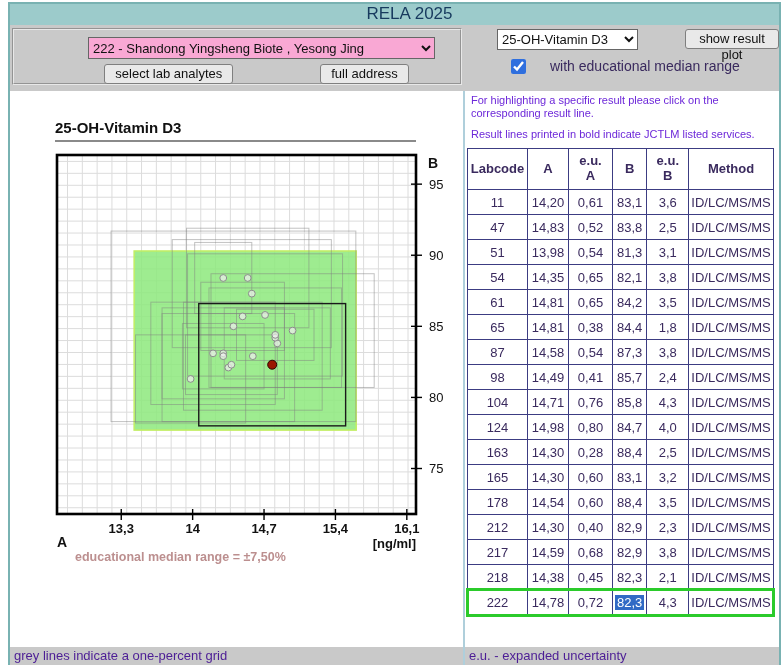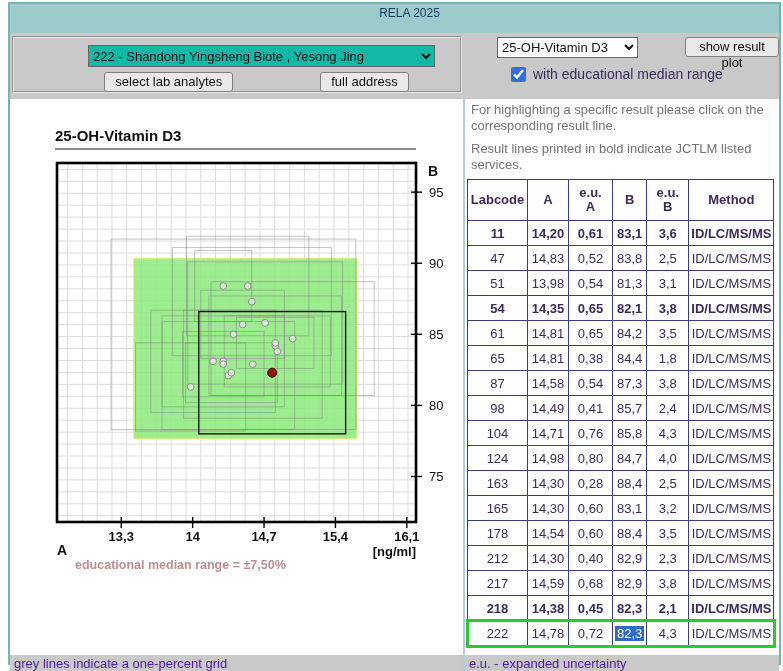--- a/index.html
+++ b/index.html
@@ -1,57 +1,57 @@
 <!DOCTYPE html>
 <html><head>
 <meta charset="utf-8">
 <style>
   * { box-sizing: border-box; }
   html,body { margin:0; padding:0; background:#fff; }
   body { font-family: "Liberation Sans", "DejaVu Sans", sans-serif; }
   .page { width:783px; height:671px; background:#fff; overflow:hidden; position:relative; }
   .app { margin:2px 2px 0 8px; height:663px; border:2px solid #79B2B2; background:#fff; position:relative; }
 
-  .titlebar { height:29px; background:#9CCBCB; text-align:center; font-size:12px; line-height:19px; color:#173A5E;padding-left:30px; }
+  .titlebar { height:21px; background:#9CCBCB; text-align:center; font-size:17px; line-height:19px; color:#173A5E;padding-left:30px; }
 
   .toolbar { height:66px; background:#C9C9C9; position:relative; }
   .lab-box { position:absolute; left:2px; top:3px; width:450px; height:57px; border:2px groove #E8E8E8; }
   .lab-select { position:absolute; left:74px; top:7px; width:347px; height:22px; font-size:13px;
-                font-family:inherit; background:#14b8a6; border:1px solid #666; color:#111; }
+                font-family:inherit; background:#f9a8d4; border:1px solid #666; color:#111; }
   .lab-buttons { position:absolute; left:0; right:0; top:34px; display:flex; justify-content:center; gap:48px; }
   .btn { font-family:inherit; font-size:13px; color:#111; background:#E9E9E9; border:1px solid #7F7F7F;
          border-radius:3px; padding:1px 10px; height:20px; line-height:16px; cursor:pointer;margin-left:39px; }
   .toolbar-right { position:absolute; left:457px; top:0; right:0; height:66px; }
   .analyte-select { position:absolute; left:30px; top:4px; width:141px; height:21px; font-size:13px;
                     font-family:inherit; background:#fff; border:1px solid #666; color:#111; }
   .show-plot-btn { position:absolute; left:179px; top:4px; }
-  .median-check { position:absolute; left:44px; top:33px; display:flex; align-items:center; gap:7px;
+  .median-check { position:absolute; left:44px; top:33px; display:flex; align-items:center; gap:24px;
                   font-size:14px; color:#3A2A5E; }
   .median-check input { width:15px; height:15px; accent-color:#2F6FDE; margin:0; }
 
   .main { display:flex; height:574px; background:#fff; }
   .left-panel { width:455px; position:relative; border-right:2px solid #AFCFDB; }
   .right-panel { flex:1; position:relative; }
 
   .plot-title { position:absolute; left:45px; top:28px; font-size:15px; font-weight:bold; color:#111; }
   .plot-title-underline { position:absolute; left:45px; top:49px; width:361px; height:2px; background:#8A8A8A; }
   #plot { position:absolute; left:0; top:50px; }
 
   .statusbar { position:absolute; bottom:0; left:0; right:0; height:18px; background:#C9C9C9;
                font-size:13px; color:#4c1d95; padding:1px 0 0 4px; line-height:16px; }
 
-  .info { padding:3px 6px 0 6px; font-size:13px; color:#737373; line-height:1.22; }
+  .info { padding:3px 6px 0 6px; font-size:11px; color:#6d28d9; line-height:1.22; }
   .info p { margin:0 0 7px 0; }
 
   table.results { border-collapse:collapse; margin:2px 0 0 2px; font-size:13px; color:#3A2A5E;
                   table-layout:fixed; background:#fff; }
   .results th, .results td { border:1px solid #3C3C82; text-align:center; padding:0 2px; overflow:hidden; }
   .results th { height:41px; font-weight:bold; white-space:pre-line; line-height:1.15; }
   .results td { height:25px; }
-  .results tr.bold td { font-weight:bold; }
+  .results tr.bold td { font-weight:normal; }
   .results tbody tr { cursor:pointer; }
   .results tr.selected { outline:3px solid #2BCB2B; outline-offset:-1px; }
   .cell-selection { background:#316AC5; color:#fff; padding:0 2px; }
 </style>
 </head>
 <body>
 
 <div class="page">
   <div class="app">
 

